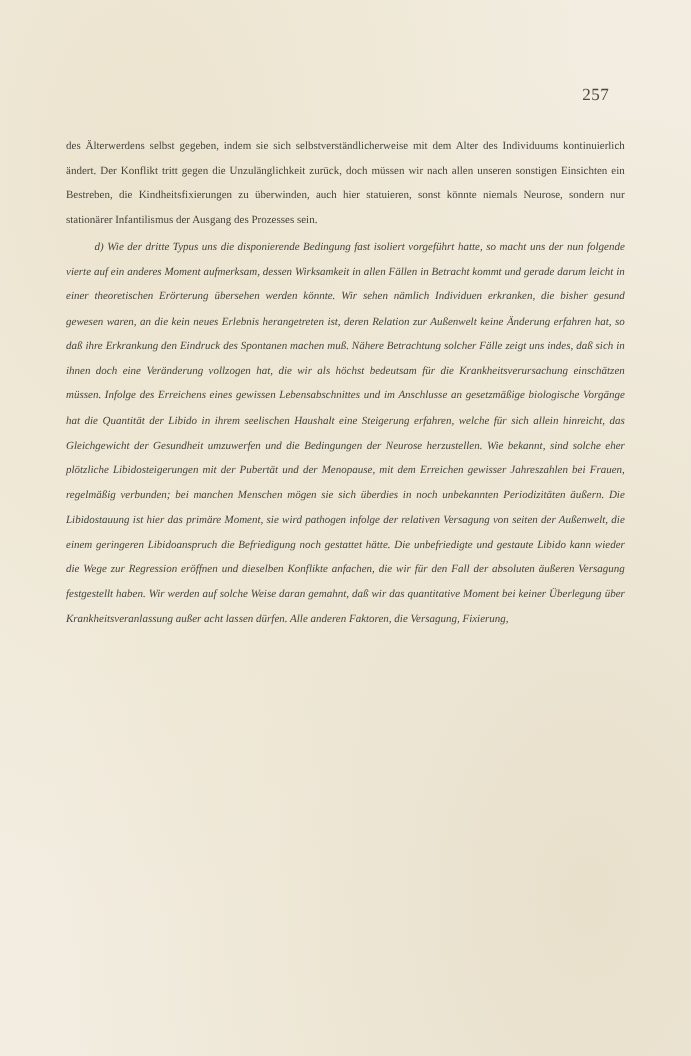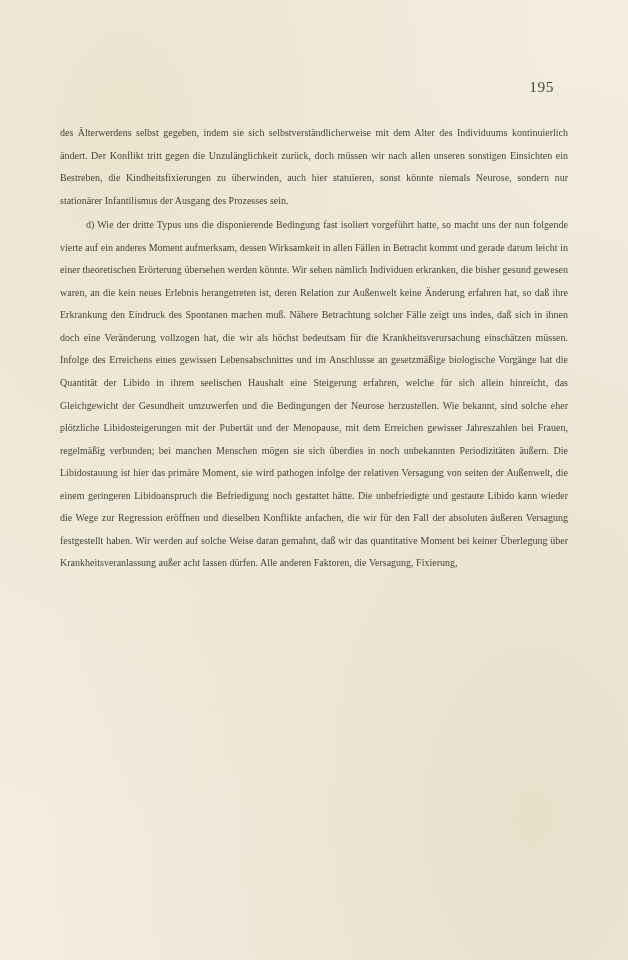--- a/index.html
+++ b/index.html
@@ -39,30 +39,31 @@
     font-size: 10px;
     line-height: 22.55px;
     text-align: justify;
     text-justify: inter-word;
   }
   .para {
     margin: 0;
   }
   .para + .para {
     margin-top: 2px;
+    font-style: italic;
   }
   .indent {
     text-indent: 26px;
   }
 </style>
 </head>
 <body>
 
 <div class="page">
 
-  <div class="page-number">195</div>
+  <div class="page-number">257</div>
 
   <div class="text-column">
     <p class="para">des Älterwerdens selbst gegeben, indem sie sich selbstverständlicherweise mit dem Alter des Individuums kontinuierlich ändert. Der Konflikt tritt gegen die Unzulänglichkeit zurück, doch müssen wir nach allen unseren sonstigen Einsichten ein Bestreben, die Kindheitsfixierungen zu überwinden, auch hier statuieren, sonst könnte niemals Neurose, sondern nur stationärer Infantilismus der Ausgang des Prozesses sein.</p>
     <p class="para indent">d) Wie der dritte Typus uns die disponierende Bedingung fast isoliert vorgeführt hatte, so macht uns der nun folgende vierte auf ein anderes Moment aufmerksam, dessen Wirksamkeit in allen Fällen in Betracht kommt und gerade darum leicht in einer theoretischen Erörterung übersehen werden könnte. Wir sehen nämlich Individuen erkranken, die bisher gesund gewesen waren, an die kein neues Erlebnis herangetreten ist, deren Relation zur Außenwelt keine Änderung erfahren hat, so daß ihre Erkrankung den Eindruck des Spontanen machen muß. Nähere Betrachtung solcher Fälle zeigt uns indes, daß sich in ihnen doch eine Veränderung vollzogen hat, die wir als höchst bedeutsam für die Krankheitsverursachung einschätzen müssen. Infolge des Erreichens eines gewissen Lebensabschnittes und im Anschlusse an gesetzmäßige biologische Vorgänge hat die Quantität der Libido in ihrem seelischen Haushalt eine Steigerung erfahren, welche für sich allein hinreicht, das Gleichgewicht der Gesundheit umzuwerfen und die Bedingungen der Neurose herzustellen. Wie bekannt, sind solche eher plötzliche Libidosteigerungen mit der Pubertät und der Menopause, mit dem Erreichen gewisser Jahreszahlen bei Frauen, regelmäßig verbunden; bei manchen Menschen mögen sie sich überdies in noch unbekannten Periodizitäten äußern. Die Libidostauung ist hier das primäre Moment, sie wird pathogen infolge der relativen Versagung von seiten der Außenwelt, die einem geringeren Libidoanspruch die Befriedigung noch gestattet hätte. Die unbefriedigte und gestaute Libido kann wieder die Wege zur Regression eröffnen und dieselben Konflikte anfachen, die wir für den Fall der absoluten äußeren Versagung festgestellt haben. Wir werden auf solche Weise daran gemahnt, daß wir das quantitative Moment bei keiner Überlegung über Krankheitsveranlassung außer acht lassen dürfen. Alle anderen Faktoren, die Versagung, Fixierung,</p>
   </div>
 
 </div>
 
 </body></html>

